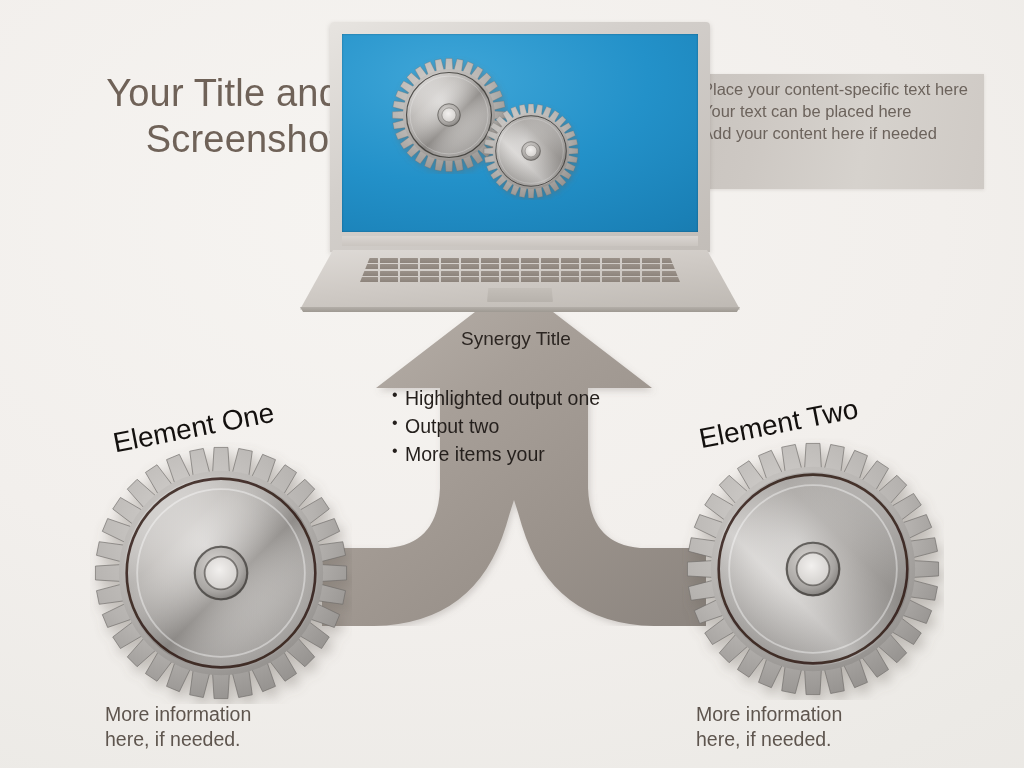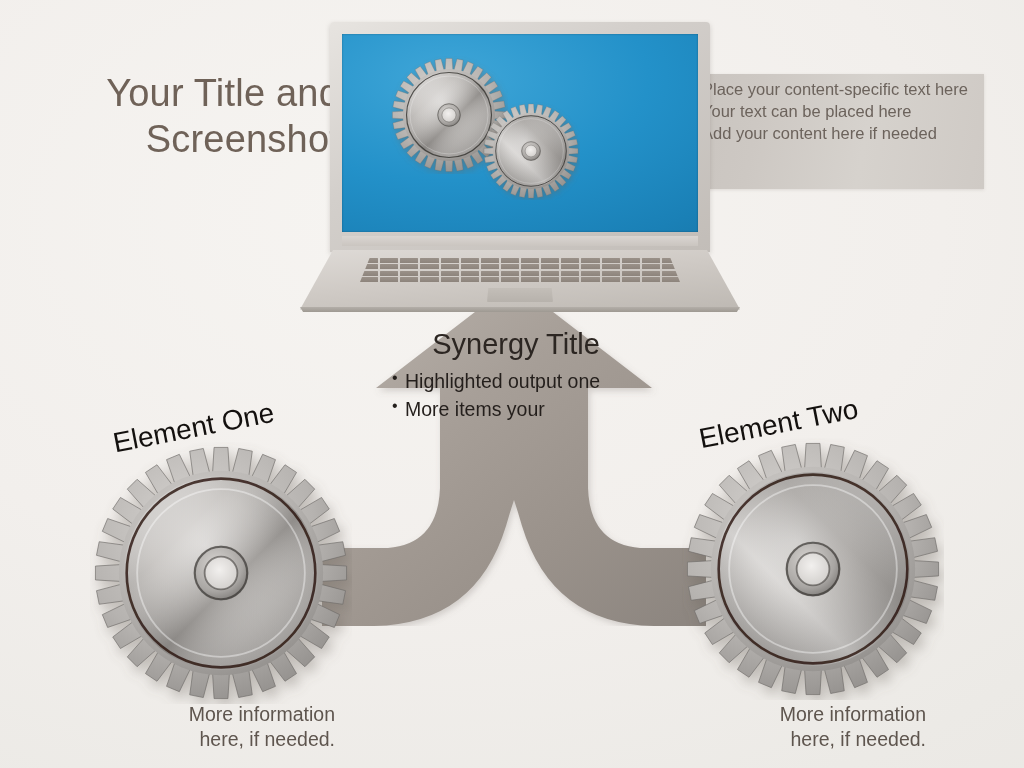--- a/index.html
+++ b/index.html
@@ -143,26 +143,26 @@
 
   
   .arrow-wrap { position: absolute; left: 322px; top: 276px; width: 384px; height: 350px; }
 
   
   .synergy-title {
     position: absolute;
     left: 385px; top: 328px;
     width: 262px;
     text-align: center;
-    font-size: 29px;
+    font-size: 19px;
     color: #2c2622;
   }
   .synergy-bullets {
     position: absolute;
-    left: 392px; top: 368px;
+    left: 392px; top: 385px;
     width: 260px;
     font-size: 19.5px;
     line-height: 1.43;
     color: #241f1c;
   }
   .synergy-bullets .bl {
     display: block;
     padding-left: 13px;
     position: relative;
   }
@@ -183,21 +183,21 @@
     color: #13100e;
     white-space: nowrap;
     transform-origin: center center;
   }
   .gear-label.left  { left: 112px; top: 412px; transform: rotate(-11deg); }
   .gear-label.right { left: 698px; top: 408px; transform: rotate(-11deg); }
 
   .gear-caption {
     position: absolute;
     width: 230px;
-    text-align: right;
+    text-align: left;
     font-size: 19.5px;
     line-height: 1.27;
     color: #5e554e;
     white-space: pre-line;
   }
   .gear-caption.left  { left: 105px; top: 702px; }
   .gear-caption.right { left: 696px; top: 702px; }
 </style>
 </head>
 <body>
@@ -287,20 +287,21 @@
         Q116 268 118 212
         L118 112
         L54 112
         Z"></path>
     </svg>
   </div>
 
   <div class="synergy-title">Synergy Title</div>
   <div class="synergy-bullets">
     <span class="bl">Highlighted output one</span>
+    <span class="bl">Output two</span>
     <span class="bl">More items your</span>
   </div>
 
   <div class="laptop">
     <div class="lid">
       <div class="screen">
 
         <svg class="scr-gear big" viewBox="0 0 200 200">
           <g filter="url(#softShadow)">
             <g id="sgl-teeth">

